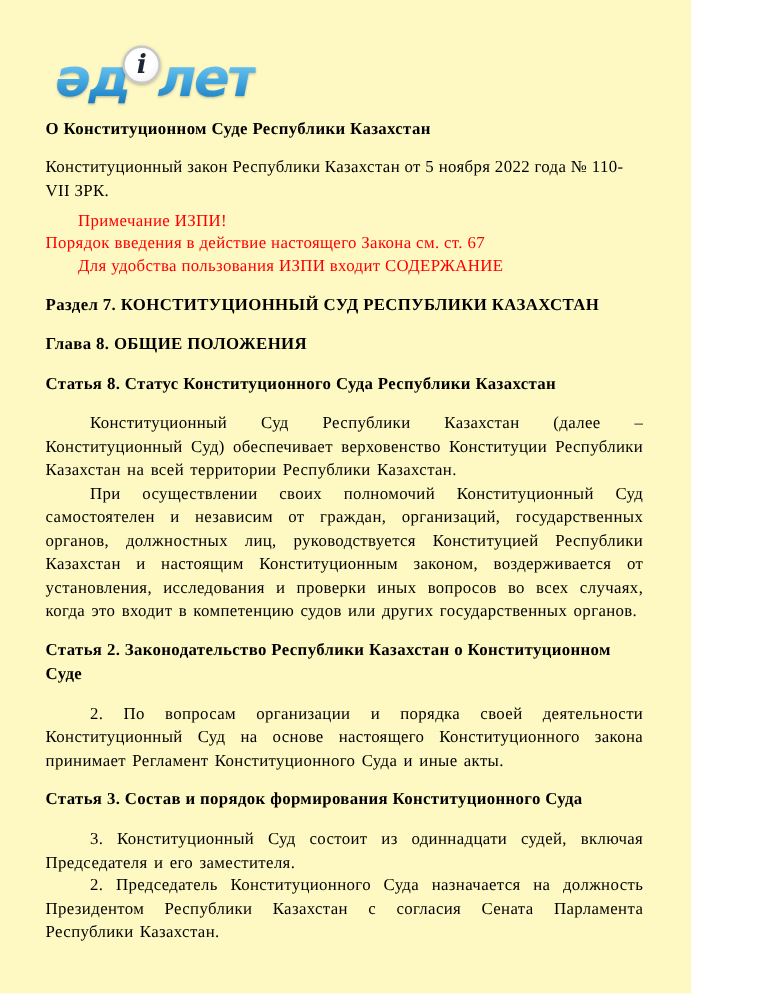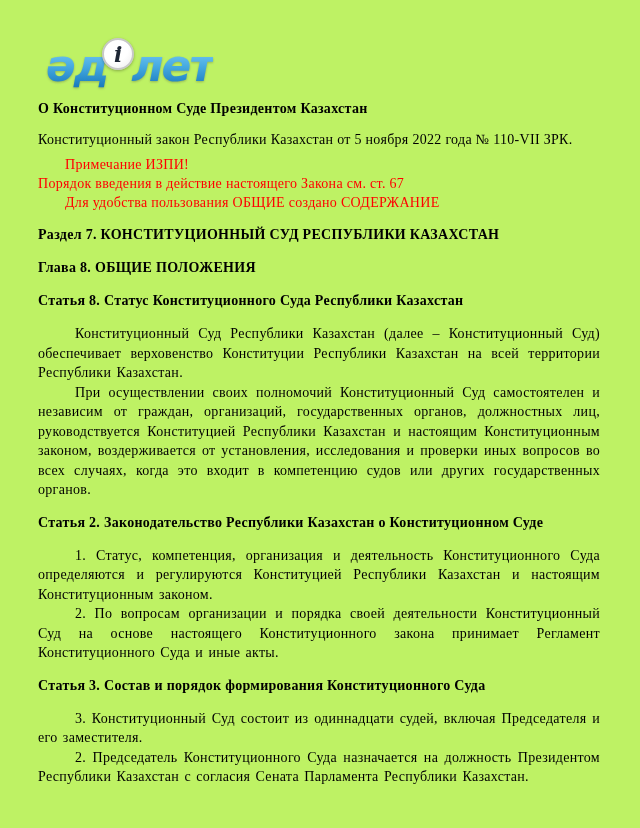--- a/index.html
+++ b/index.html
@@ -1,20 +1,20 @@
 <!DOCTYPE html>
 <html><head>
 <meta charset="utf-8">
 <style>
   html, body { margin: 0; padding: 0; background: #fff; }
   .page {
     position: relative;
-    width: 640px;
+    width: 576px;
     height: 828px;
-    background: #bef264;
+    background: #fef9c3;
     overflow: hidden;
     font-family: "Liberation Serif", "DejaVu Serif", serif;
     color: #000000;
     font-size: 14px;
     letter-spacing: 0.3px;
   }
   .doc { padding: 0 40px 0 38px; }
 
   
   .logo {
@@ -79,36 +79,35 @@
   <div class="doc">
 
     <div class="logo">
       <span class="logo-text">әд</span>
       <span class="logo-lens">
         <span class="lens-i">і</span>
       </span>
       <span class="logo-text">лет</span>
     </div>
 
-    <p class="doc-title">О Конституционном Суде Президентом Казахстан</p>
+    <p class="doc-title">О Конституционном Суде Республики Казахстан</p>
 
     <p class="doc-subtitle">Конституционный закон Республики Казахстан от 5 ноября 2022 года № 110-VII ЗРК.</p>
 
     <div class="notices">
       <div class="notice red indent">Примечание ИЗПИ!</div>
       <div class="notice red">Порядок введения в действие настоящего Закона см. ст. 67</div>
-      <div class="notice red indent">Для удобства пользования ОБЩИЕ создано СОДЕРЖАНИЕ</div>
+      <div class="notice red indent">Для удобства пользования ИЗПИ входит СОДЕРЖАНИЕ</div>
     </div>
 
     <p class="h">Раздел 7. КОНСТИТУЦИОННЫЙ СУД РЕСПУБЛИКИ КАЗАХСТАН</p>
     <p class="h">Глава 8. ОБЩИЕ ПОЛОЖЕНИЯ</p>
     <p class="h">Статья 8. Статус Конституционного Суда Республики Казахстан</p>
     <p class="p">Конституционный Суд Республики Казахстан (далее – Конституционный Суд) обеспечивает верховенство Конституции Республики Казахстан на всей территории Республики Казахстан.</p>
     <p class="p">При осуществлении своих полномочий Конституционный Суд самостоятелен и независим от граждан, организаций, государственных органов, должностных лиц, руководствуется Конституцией Республики Казахстан и настоящим Конституционным законом, воздерживается от установления, исследования и проверки иных вопросов во всех случаях, когда это входит в компетенцию судов или других государственных органов.</p>
     <p class="h">Статья 2. Законодательство Республики Казахстан о Конституционном Суде</p>
-    <p class="p">1. Статус, компетенция, организация и деятельность Конституционного Суда определяются и регулируются Конституцией Республики Казахстан и настоящим Конституционным законом.</p>
     <p class="p">2. По вопросам организации и порядка своей деятельности Конституционный Суд на основе настоящего Конституционного закона принимает Регламент Конституционного Суда и иные акты.</p>
     <p class="h">Статья 3. Состав и порядок формирования Конституционного Суда</p>
     <p class="p">3. Конституционный Суд состоит из одиннадцати судей, включая Председателя и его заместителя.</p>
     <p class="p">2. Председатель Конституционного Суда назначается на должность Президентом Республики Казахстан с согласия Сената Парламента Республики Казахстан.</p>
 
   </div>
 </div>
 
 </body></html>

